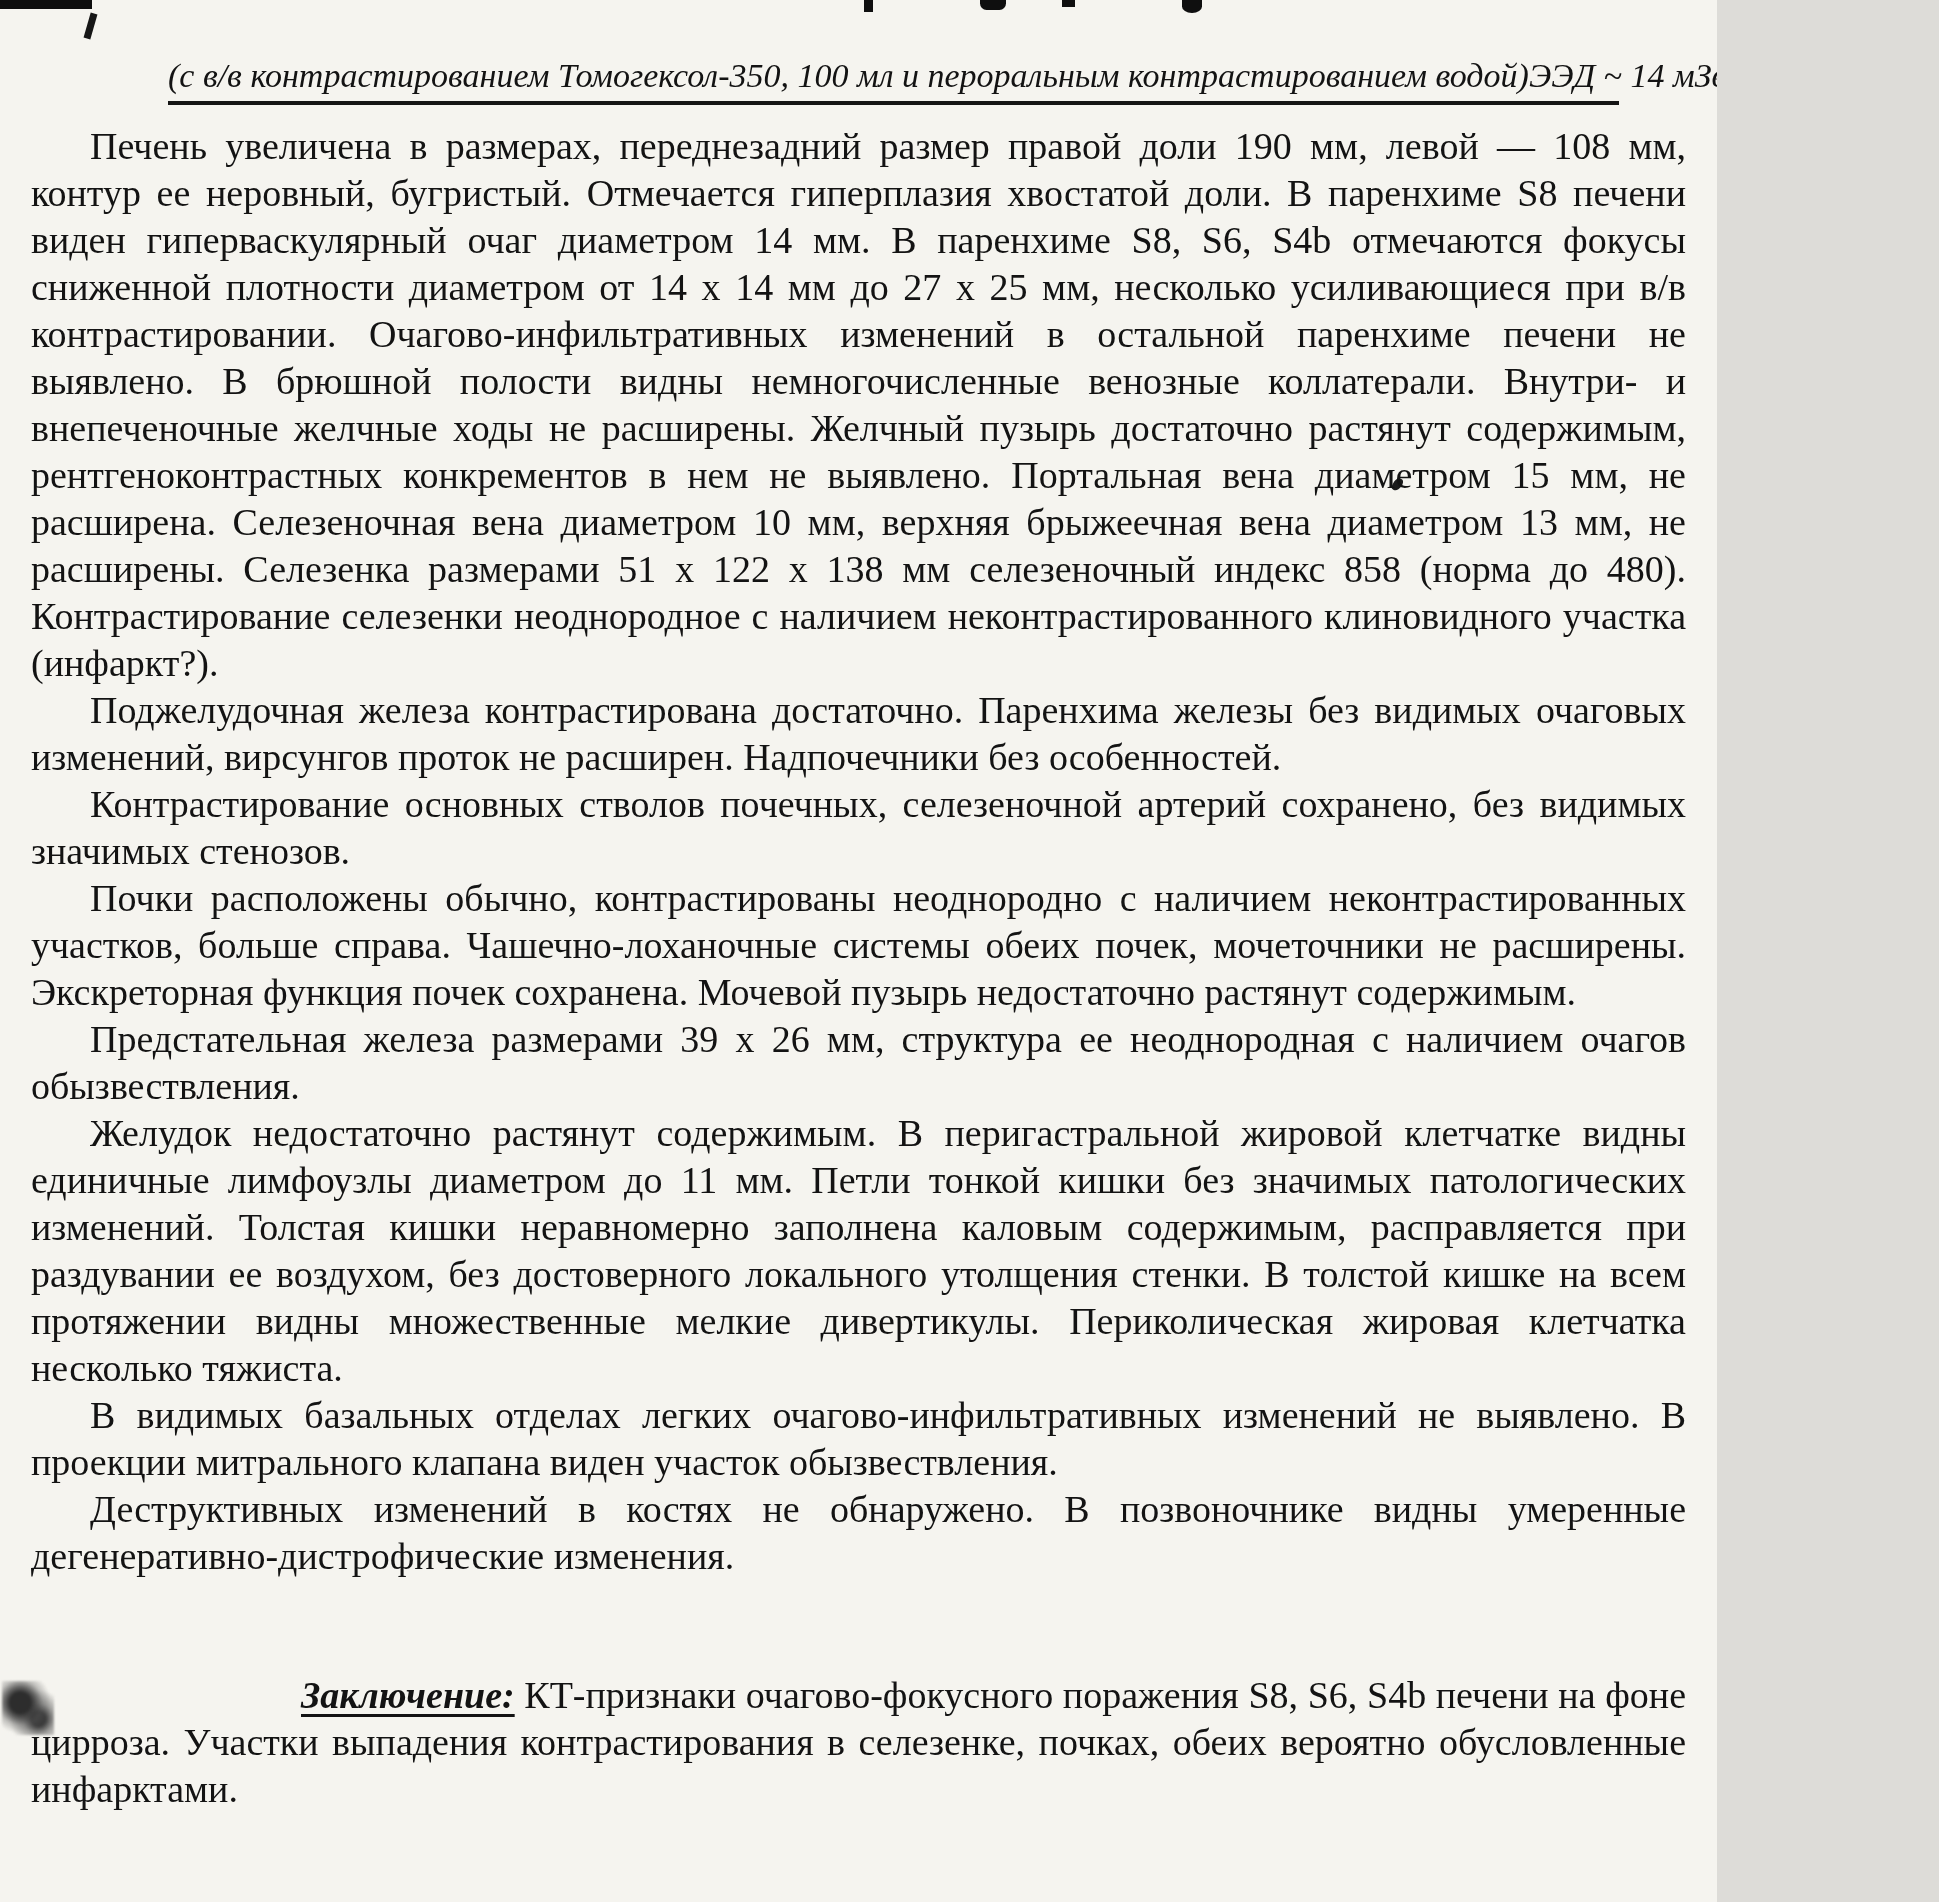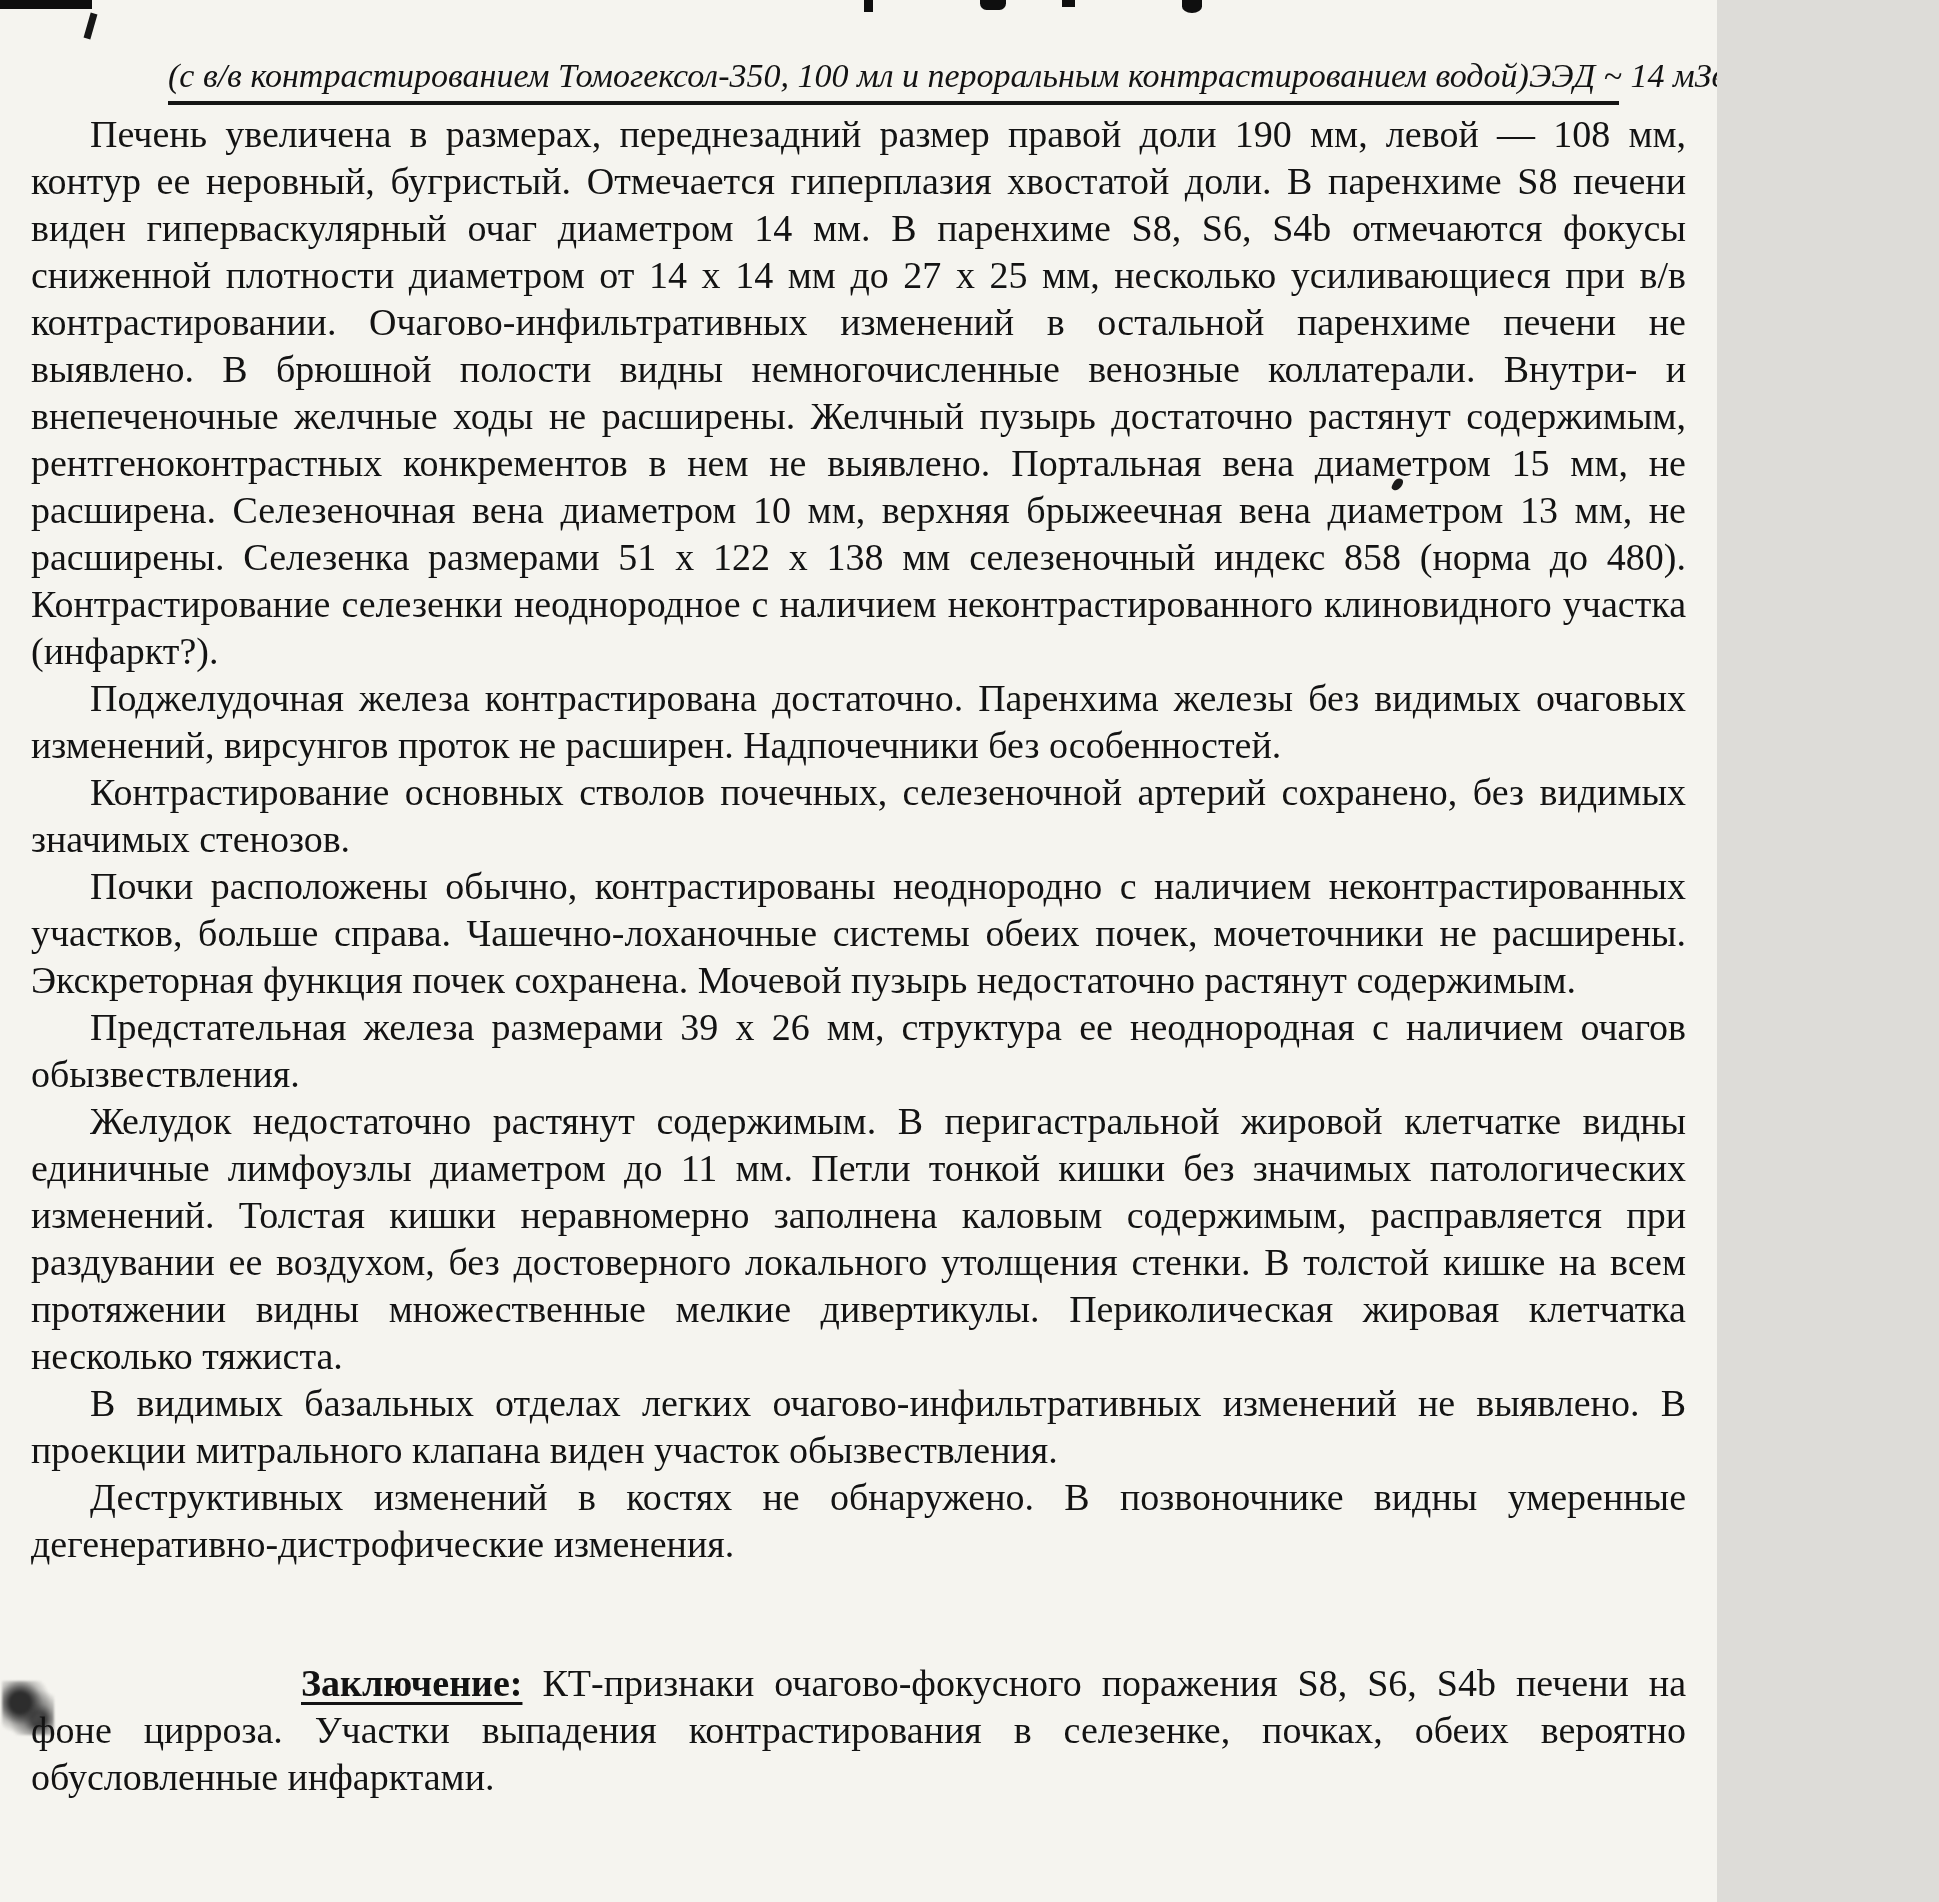--- a/index.html
+++ b/index.html
@@ -34,30 +34,30 @@
     display:flex; justify-content:space-between; align-items:baseline;
     margin:21px 67px 6.5px 137px;
     padding-bottom:5.7px;
     border-bottom:4.1px solid #151515;
     font-style:italic;
     font-size:34px;
     white-space:nowrap;
   }
   .subtitle .dose { padding-right:4.9px;margin-top:36px; }
 
-  .body-text { margin-top:6px; }
+  .body-text { margin-top:18px; }
   .para {
     margin:0;
     font-size:38px;
     line-height:47px;
     text-align:justify;
     text-indent:59px;
   }
   .para.conclusion { margin-top:92px; text-indent:270px; }
-  .concl-label { font-weight:bold; text-decoration:underline; text-decoration-thickness:3.3px; text-underline-offset:5.7px; }
+  .concl-label { font-weight:bold; text-decoration:underline; text-decoration-thickness:3.3px; text-underline-offset:5.7px;font-style:italic; }
 </style>
 </head>
 <body>
 
 <div class="page">
 
   <div class="corner-bar"></div>
   <div class="corner-tick"></div>
   <div class="frag frag-1"></div>
   <div class="frag frag-2"></div>

